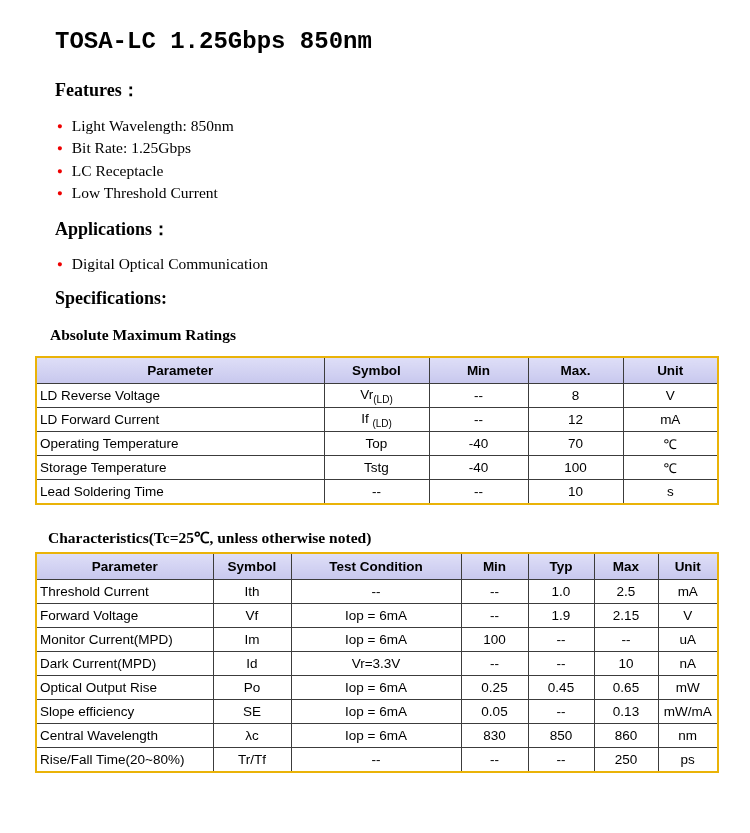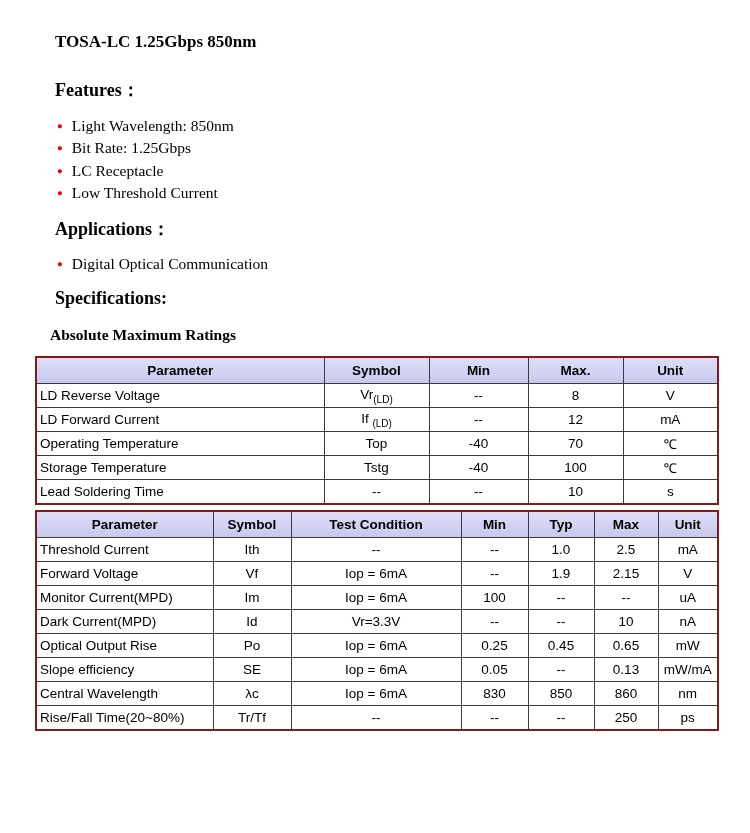--- a/index.html
+++ b/index.html
@@ -2,21 +2,21 @@
 <html><head>
 <meta charset="utf-8">
 <style>
   html,body { margin:0; padding:0; background:#ffffff; }
   .page {
     width:750px; height:833px; position:relative; overflow:hidden;
     background:#ffffff; color:#000;
     font-family:"Liberation Serif", serif;
   }
   h1.doc-title {
-    margin:28px 0 0 55px; font-size:17px; line-height:27px; font-weight:bold;
+    margin:28px 0 0 55px; font-size:24px; line-height:27px; font-weight:bold;font-family:Liberation Mono, monospace;
   }
   h2.section-heading {
     margin:25px 0 0 55px; font-size:18px; line-height:21px; font-weight:bold;
   }
   h2.section-heading.spec { margin-top:13px; }
   h2.section-heading.apps { margin-top:14px; }
   ul.bullet-list {
     margin:14px 0 0 57px; padding:0; list-style:none;
     font-size:15.5px;
   }
@@ -27,21 +27,21 @@
     margin-right:9px; vertical-align:2px;
   }
   h3.table-title {
     margin:16px 0 0 50px; font-size:15.5px; line-height:19px; font-weight:bold;
   }
   h3.table-title.char { margin-top:23px; margin-left:48px; }
   table.spec-table {
     border-collapse:collapse; table-layout:fixed;
     margin:12px 0 0 35px; width:682px;
     font-family:"Liberation Sans", sans-serif; font-size:13.5px;
-    border:2px solid #7f1d1d;
+    border:2px solid #eab308;
   }
   table.spec-table.char { margin-top:5px; }
   .spec-table th, .spec-table td {
     border:1px solid #3c3c3c; text-align:center; padding:0 3px;
     overflow:hidden; white-space:nowrap;
   }
   .spec-table th {
     height:25px; font-weight:bold;
     background:linear-gradient(#dedef7, #c8c8ee);
   }
@@ -121,20 +121,21 @@
         <tr>
           <td class="col-param">Lead Soldering Time</td>
           <td>--</td>
           <td>--</td>
           <td>10</td>
           <td>s</td>
         </tr>
       </tbody>
   </table>
 
+  <h3 class="table-title char">Characteristics(Tc=25℃, unless otherwise noted)</h3>
   <table class="spec-table char">
     <colgroup>
       <col style="width:177px">
         <col style="width:78px">
         <col style="width:170px">
         <col style="width:67px">
         <col style="width:66px">
         <col style="width:64px">
         <col style="width:60px">
     </colgroup>

